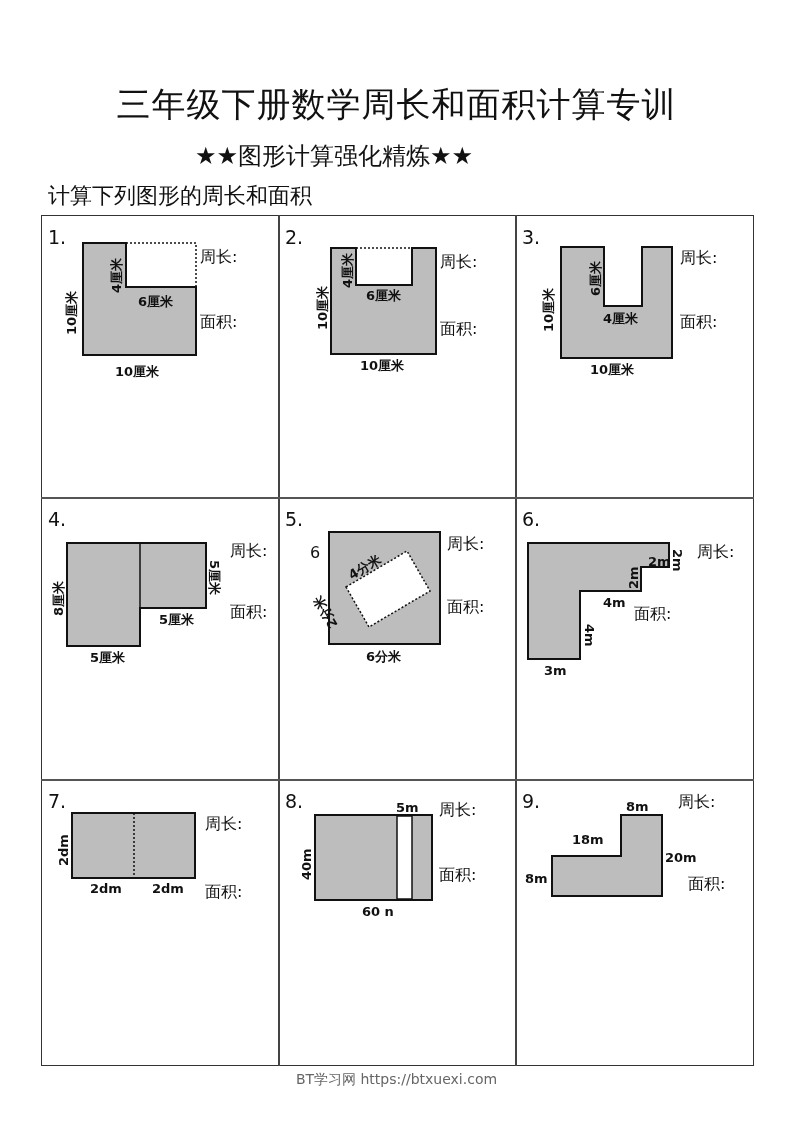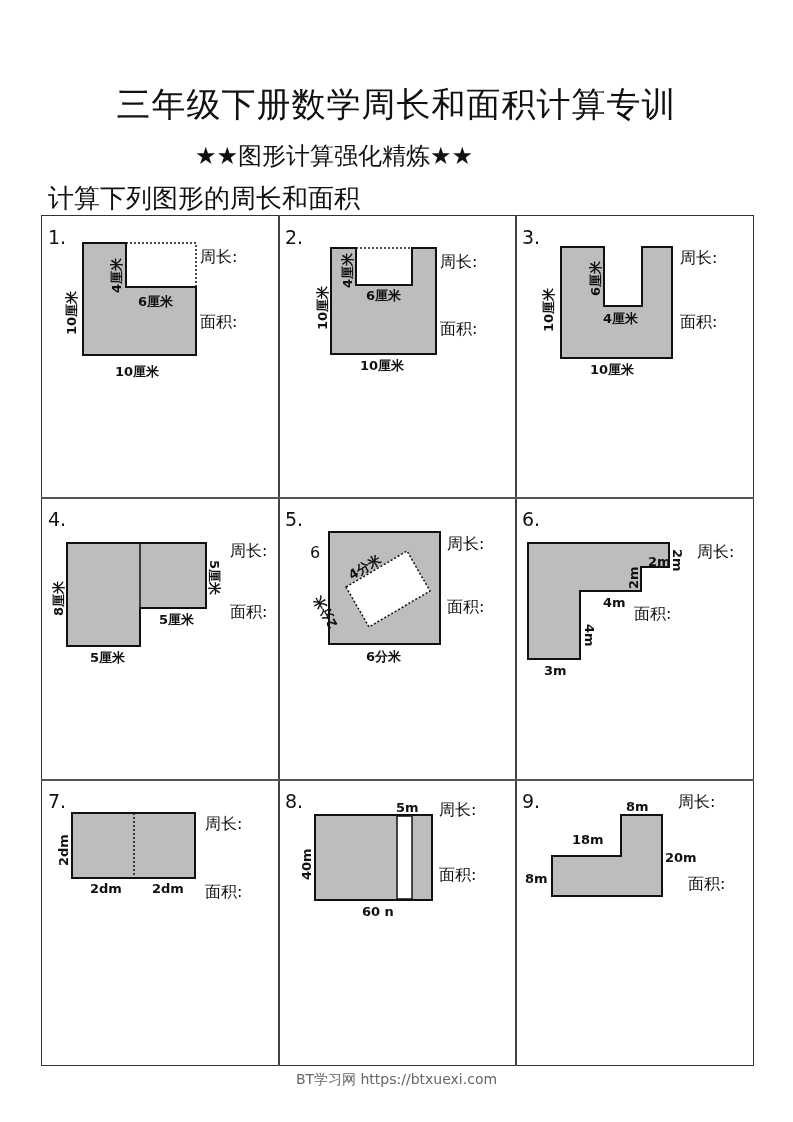--- a/index.html
+++ b/index.html
@@ -2,21 +2,21 @@
 <html><head>
 <meta charset="utf-8">
 <style>
   html, body { margin: 0; padding: 0; background: #ffffff; }
   body { width: 793px; height: 1122px; position: relative; overflow: hidden;
          font-family: "DejaVu Sans", "Liberation Sans", sans-serif; color: #111; }
   .title { position: absolute; left: 0; width: 793px; top: 82px; text-align: center;
            font-size: 34px; font-weight: normal; letter-spacing: 1px; color: #111; }
   .subtitle { position: absolute; left: 0; width: 668px; top: 140px; text-align: center;
               font-size: 24px; color: #111; }
-  .instruction { position: absolute; left: 48px; top: 181px; font-size: 26px; color: #111; }
+  .instruction { position: absolute; left: 48px; top: 181px; font-size: 22px; color: #111; }
   .grid { position: absolute; left: 41px; top: 215px; width: 713px; height: 851px;
           border: 1.5px solid #333; box-sizing: border-box; }
   .vline { position: absolute; top: 215px; width: 1.5px; height: 851px; background: #444; }
   .hline { position: absolute; left: 41px; width: 713px; height: 1.5px; background: #555; }
   svg.figs { position: absolute; left: 0; top: 0; }
   .num { font-size: 19px; fill: #111; font-family: "DejaVu Sans", sans-serif; }
   .lbl { font-size: 13px; font-weight: bold; fill: #111; font-family: "DejaVu Sans", sans-serif; }
   .ask { font-size: 16px; fill: #111; font-family: "DejaVu Sans", sans-serif; }
   .shape { fill: #bdbdbd; stroke: #111; stroke-width: 2; }
   .hole { fill: #ffffff; }

